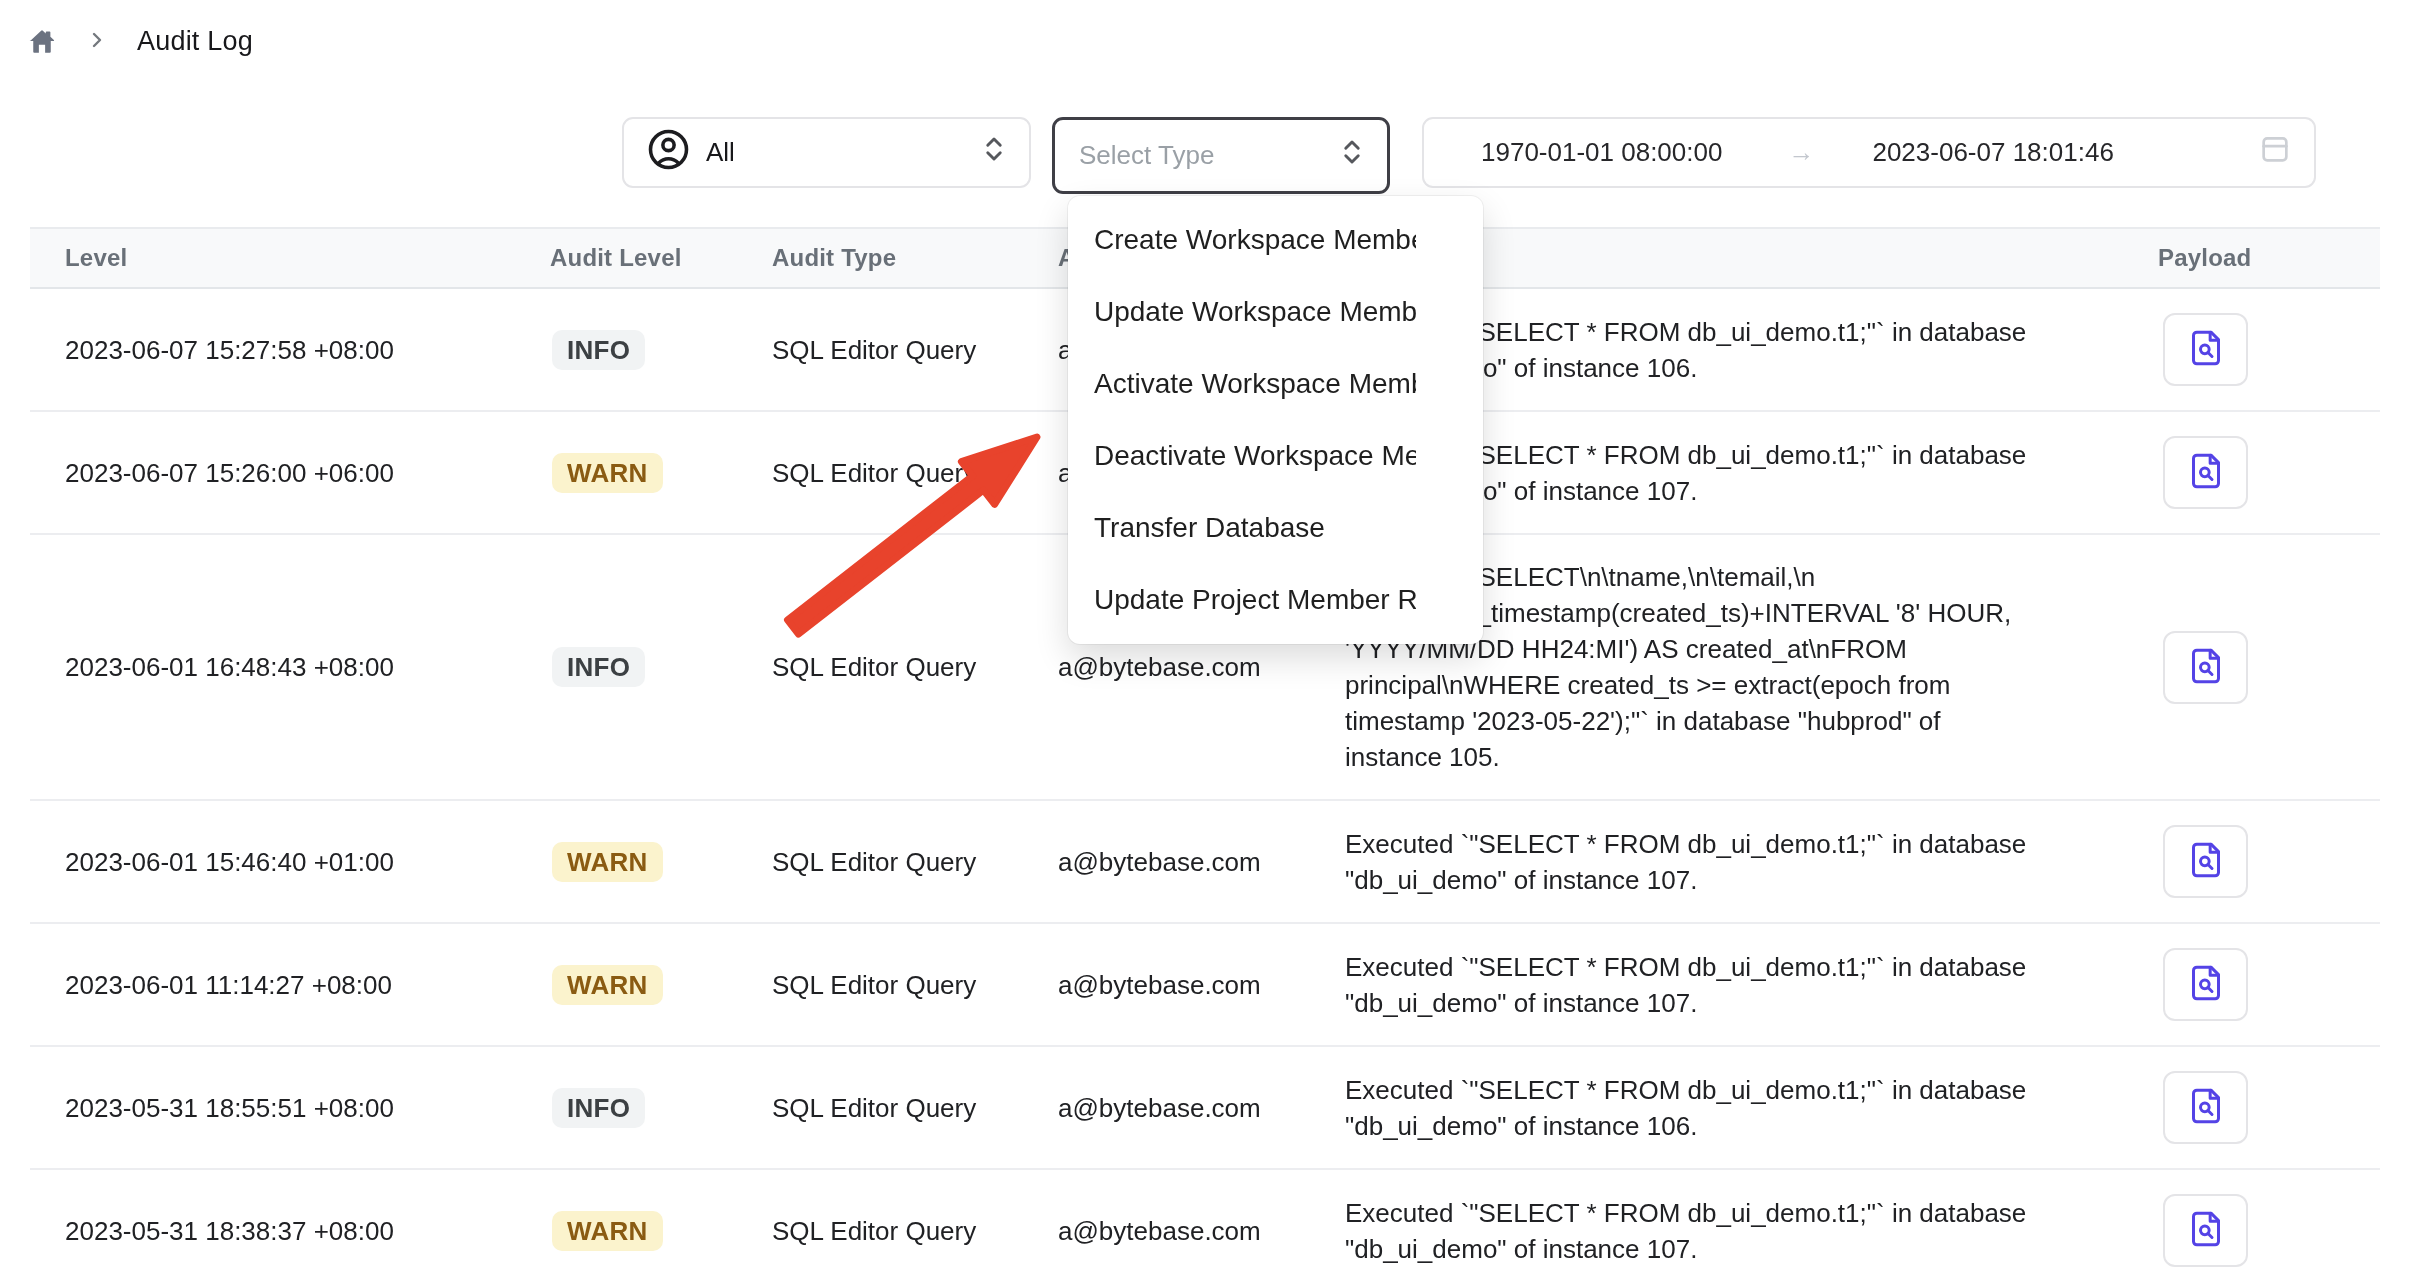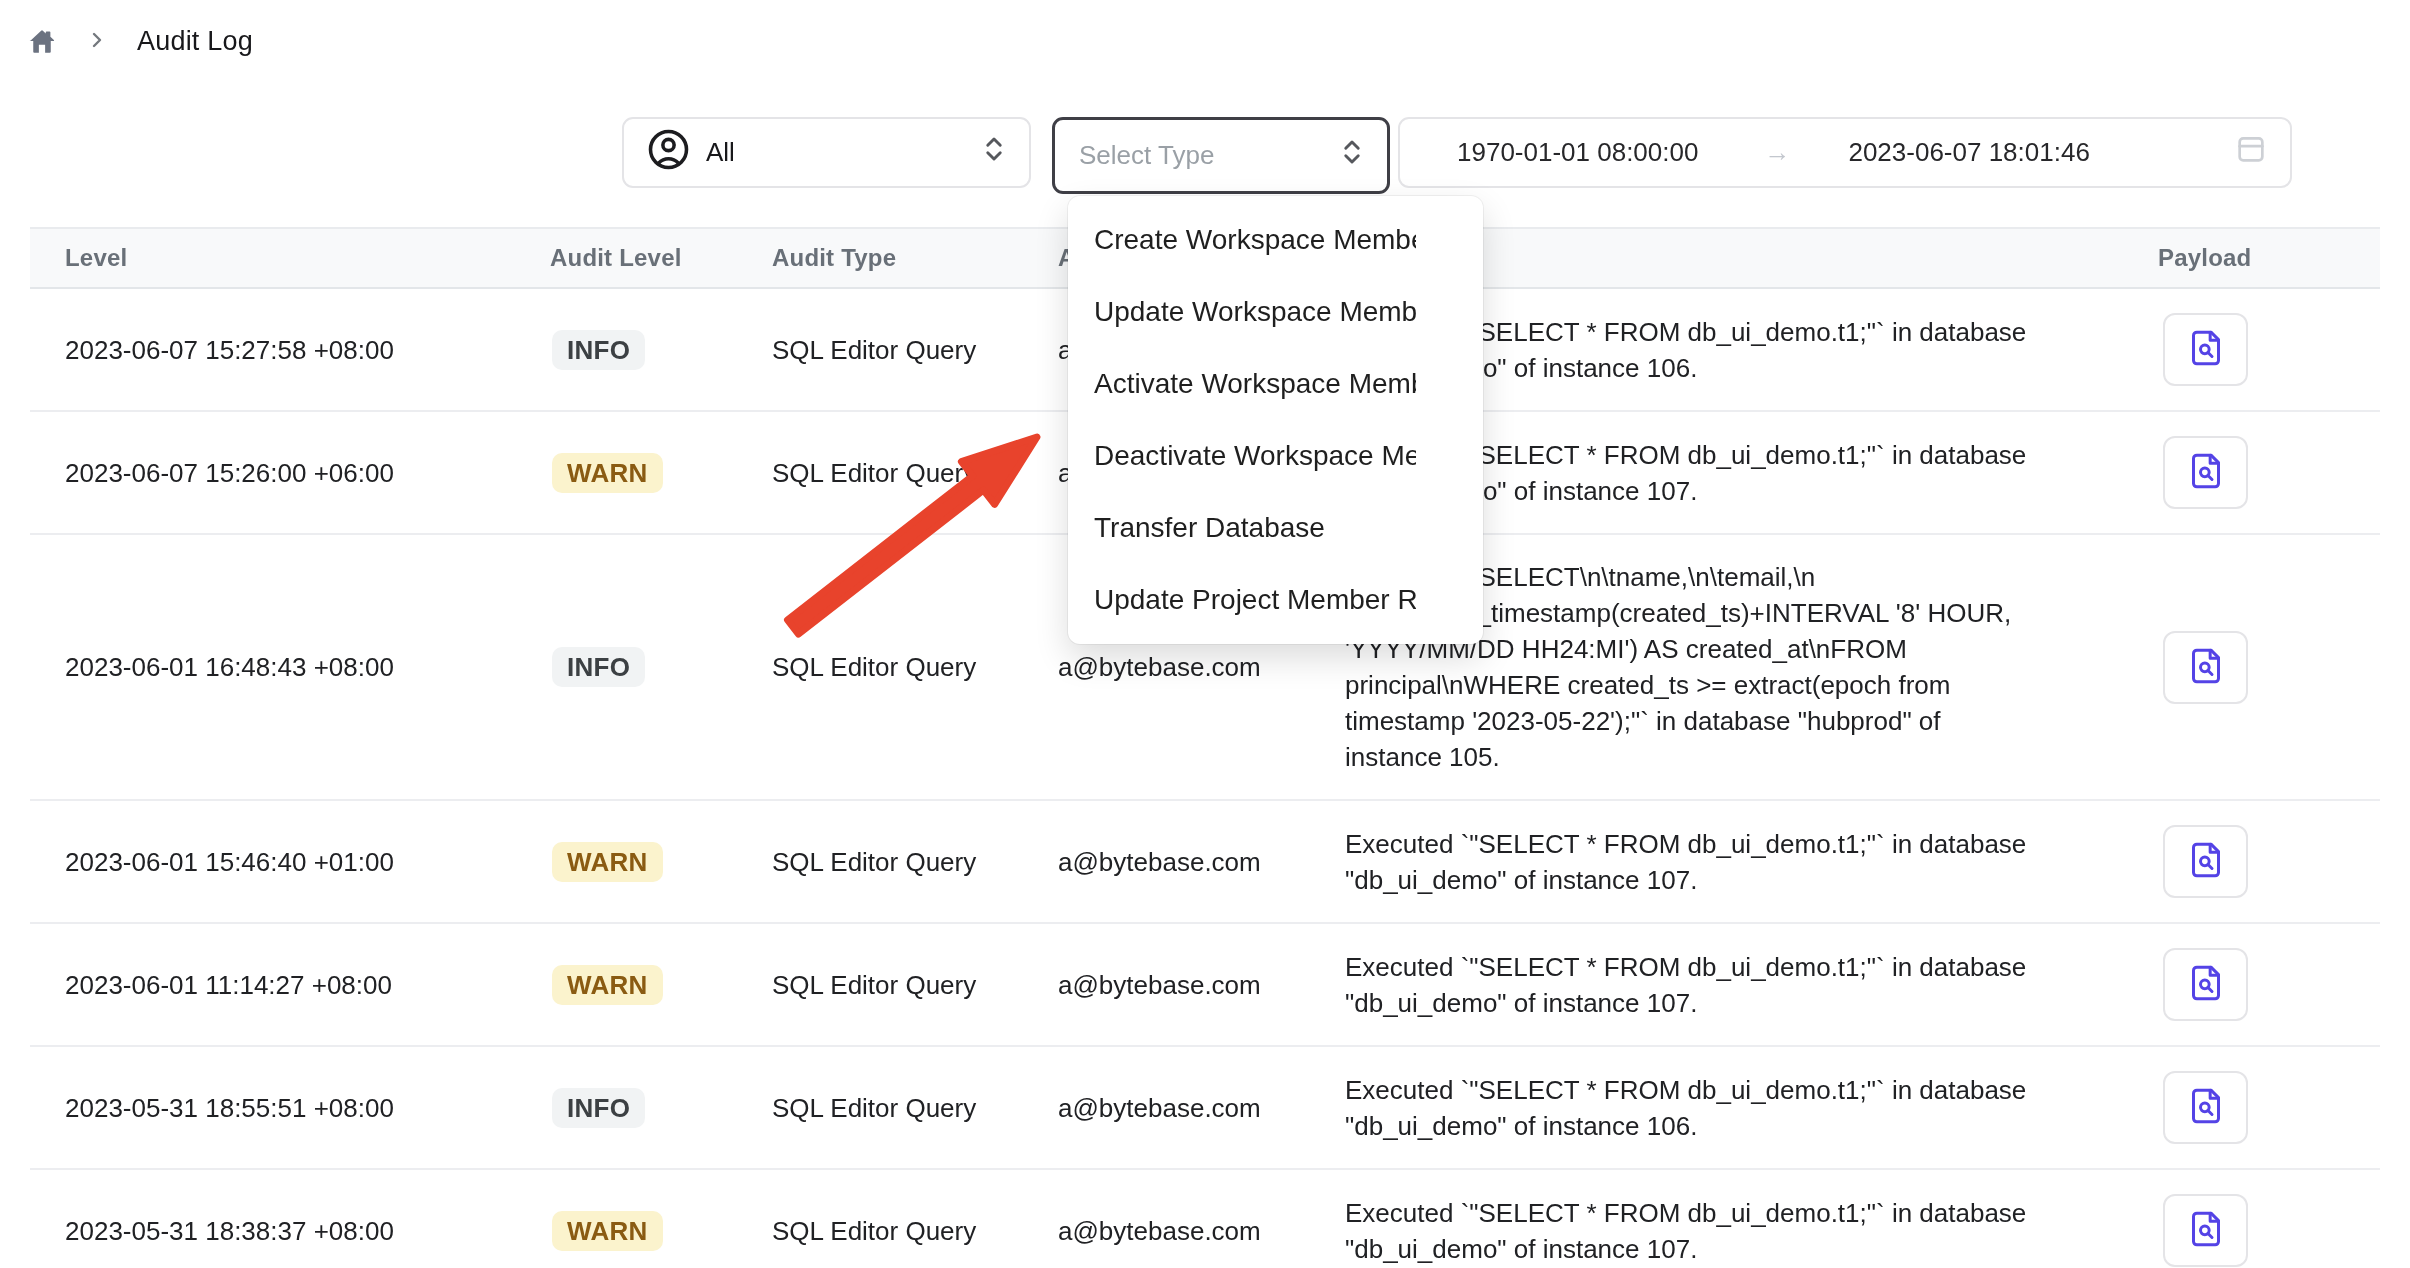--- a/index.html
+++ b/index.html
@@ -11,21 +11,21 @@
   .breadcrumb { position:absolute; left:27px; top:26px; display:flex; align-items:center; gap:28px; }
   .bc-home svg { display:block; }
   .bc-title { font-size:27px; font-weight:500; color:#18181b; letter-spacing:.2px; }
 
   
   .filters { position:absolute; left:622px; top:117px; display:flex; }
   .control { background:#fff; display:flex; align-items:center; height:71px; border:2px solid #e4e4e7; border-radius:11px; font-size:26px; }
   .actor-select { width:409px; padding:0 20px 0 22px; gap:15px; color:#18181b; }
   .type-select  { width:338px; margin-left:21px; height:77px; border:3.5px solid #3f3f46; padding:0 20px 0 24px; color:#9aa0a6; }
   .chev { margin-left:auto; flex:none; }
-  .date-range { width:894px; margin-left:8px; padding:0 22px 0 57px; color:#27272a; }
+  .date-range { width:894px; margin-left:32px; padding:0 22px 0 57px; color:#27272a; }
   .date-range .sep { color:#c3c7ce; margin:0 0 0 66px; }
   .date-range .end { margin-left:58px; }
   .date-range .cal { margin-left:auto; }
 
   
   .type-menu { position:absolute; left:1068px; top:196px; width:415px; z-index:30;
                background:#fff; border-radius:12px; padding:8px 0;
                box-shadow:0 0 0 1px rgba(0,0,0,.05), 0 14px 34px rgba(0,0,0,.14); }
   .menu-item { height:72px; display:flex; align-items:center; padding:0 26px; font-size:28px; color:#1f1f1f; cursor:pointer; }
   .menu-item span { display:block; max-width:322px; overflow:hidden; white-space:nowrap; }

